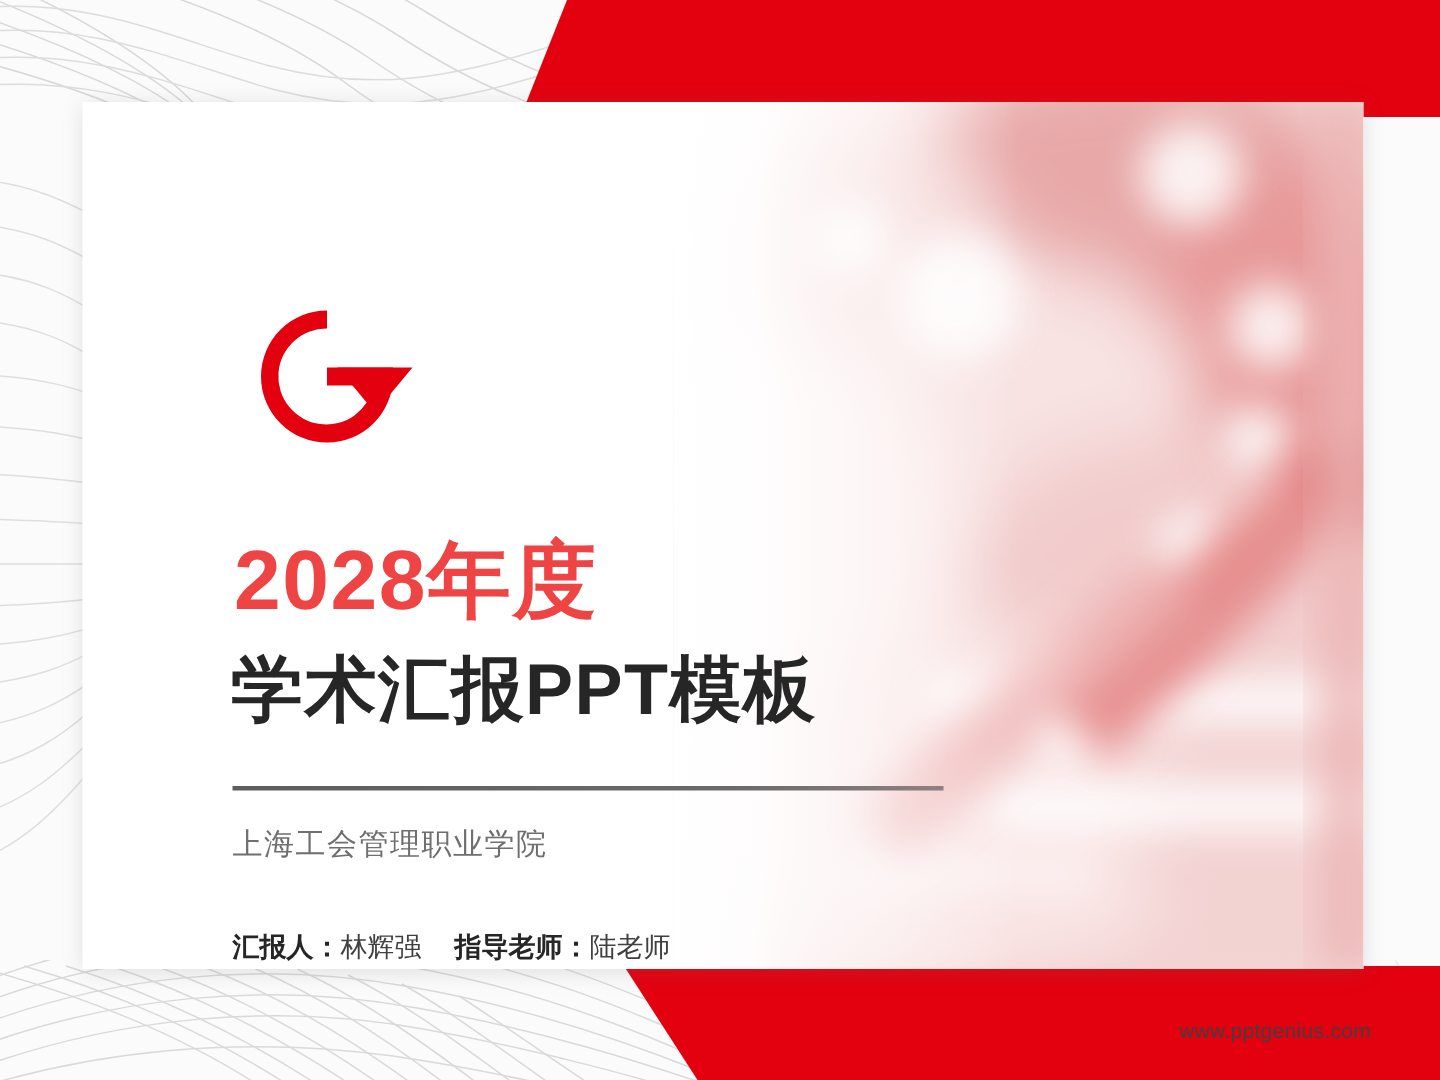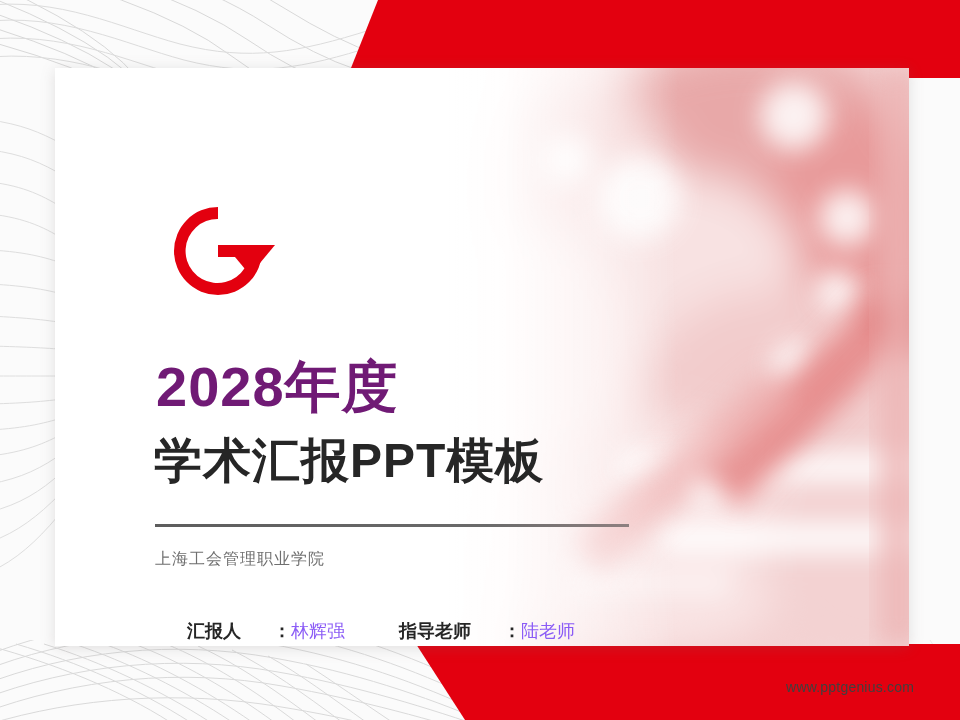--- a/index.html
+++ b/index.html
@@ -106,21 +106,21 @@
   }
   .logo svg { display: block; }
 
   
   .title-year {
     position: absolute;
     left: 101px;
     top: 291px;
     font-size: 56px;
     font-weight: 700;
-    color: #701a75;
+    color: #ef4444;
     letter-spacing: 1px;
     line-height: 1;
     white-space: nowrap;
   }
   .title-main {
     position: absolute;
     left: 99px;
     top: 369px;
     font-size: 48px;
     font-weight: 700;
@@ -134,35 +134,35 @@
     left: 100px;
     top: 456px;
     width: 474px;
     height: 3px;
     background: linear-gradient(to right, #5d5d5d 0%, #6a6a6a 70%, #8e8080 100%);
   }
   .org {
     position: absolute;
     left: 100px;
     top: 481px;
-    font-size: 16px;
+    font-size: 20px;
     color: #6f6f6f;
     letter-spacing: 1px;
     white-space: nowrap;
   }
   .presenter {
     position: absolute;
     left: 100px;
     top: 551px;
     font-size: 18px;
     color: #3b3b3b;
     white-space: nowrap;
   }
-  .presenter .lbl { font-weight: 700; color: #262626; margin-left: 32px; }
-  .presenter .val { font-weight: 400; color: #8b5cf6; }
+  .presenter .lbl { font-weight: 700; color: #262626; }
+  .presenter .val { font-weight: 400; color: #404040; }
   .presenter .gap { display: inline-block; width: 22px; }
 </style>
 </head>
 <body>
 
 <div id="slide">
 
   <div class="bg-base"></div>
 
   <svg class="contour-svg" viewBox="0 0 960 720" preserveAspectRatio="none">

